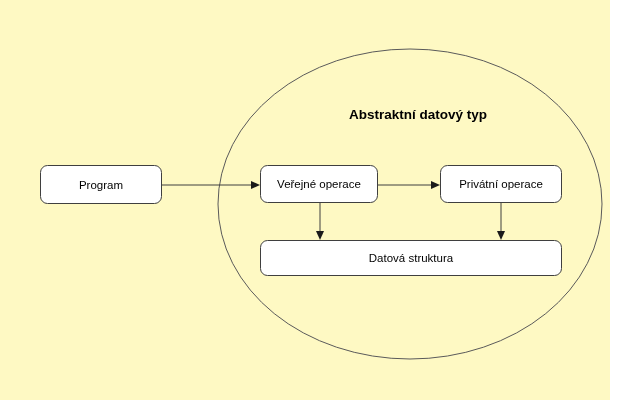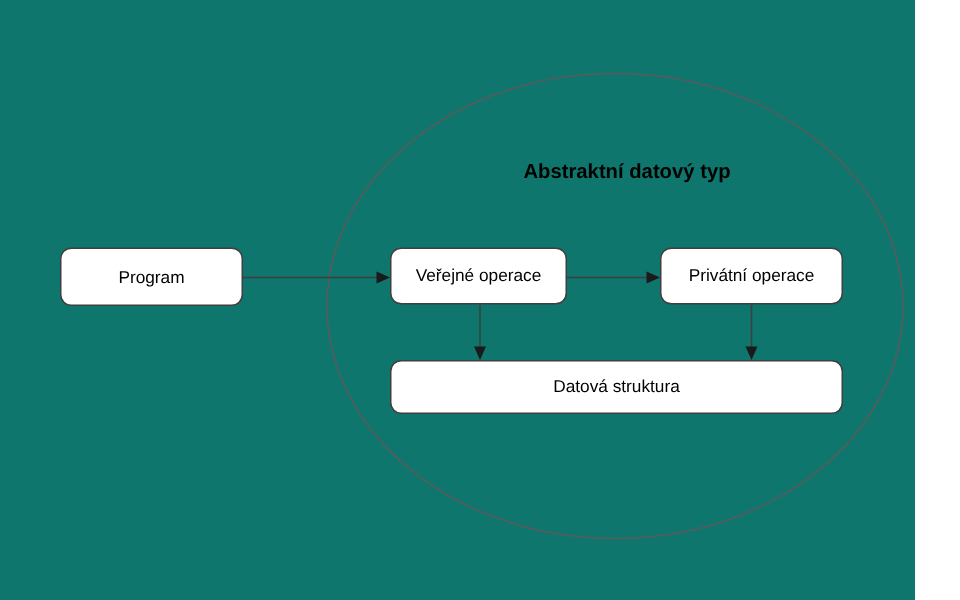--- a/index.html
+++ b/index.html
@@ -9,21 +9,21 @@
     background: #ffffff;
   }
   body {
     font-family: "Liberation Sans", sans-serif;
     color: #000000;
   }
   #canvas {
     position: relative;
     width: 610px;
     height: 400px;
-    background: #0f766e;
+    background: #fef9c3;
     overflow: hidden;
   }
   #diagram-svg {
     position: absolute;
     left: 0;
     top: 0;
     width: 640px;
     height: 400px;
     display: block;
   }

